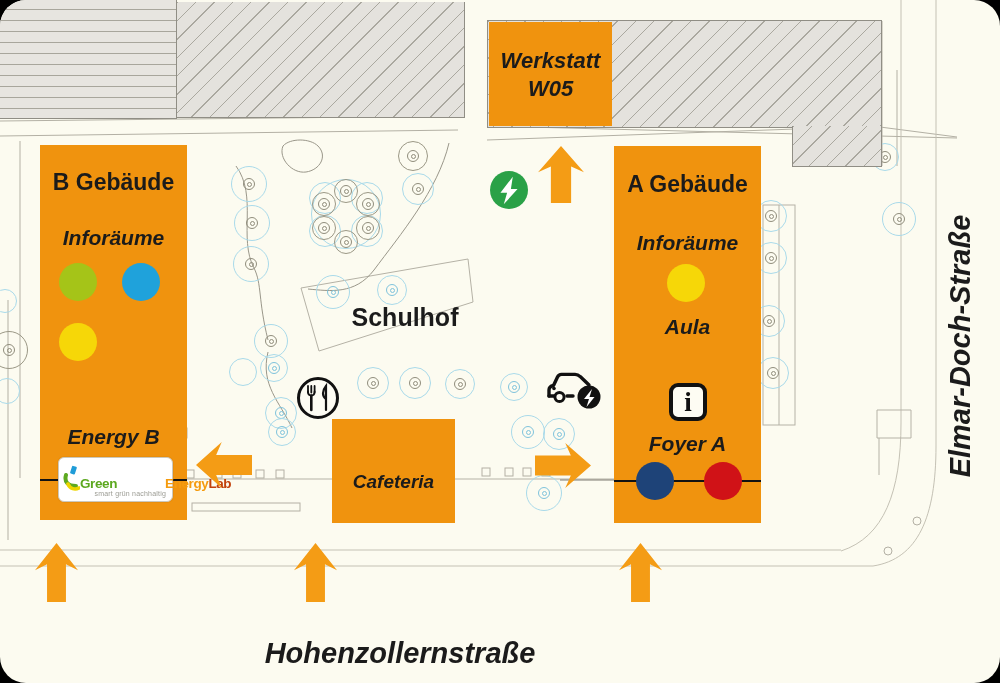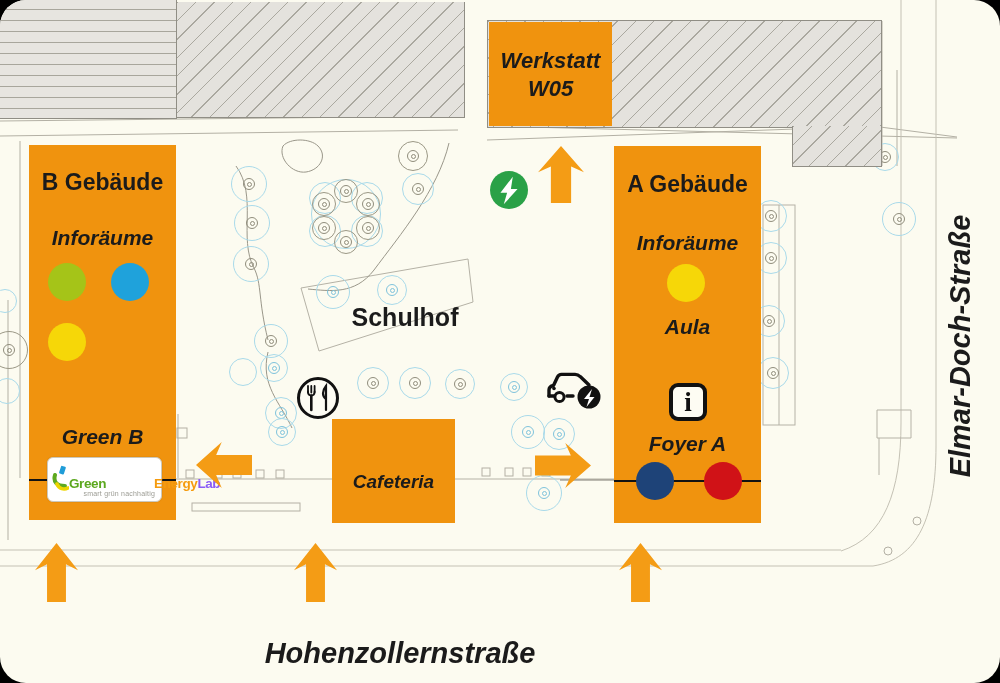--- a/index.html
+++ b/index.html
@@ -43,21 +43,21 @@
   
   .maplabel{position:absolute;z-index:6;color:#1b1b1b;}
   .schulhof{font-weight:700;font-size:25px;}
   .street{font-style:italic;font-weight:700;font-size:29px;text-align:center;}
 
   
   .logo{position:absolute;left:18px;top:312px;width:113px;height:43px;background:#fff;border:1px solid #cbc8bd;
         border-radius:6px;z-index:5;box-shadow:0 0 0 1px rgba(0,0,0,0.03);}
   .logo-row{position:absolute;left:4px;top:7px;display:flex;align-items:flex-end;}
   .logo-word{font-size:13.5px;font-weight:700;letter-spacing:-0.4px;white-space:nowrap;}
-  .lg-green{color:#5CA81F;}.lg-orange{color:#F59B0E;padding-left:48px;}.lg-dark{color:#8b5cf6;}
+  .lg-green{color:#5CA81F;}.lg-orange{color:#F59B0E;padding-left:48px;}.lg-dark{color:#c2410c;}
   .logo-tag{position:absolute;right:6px;bottom:4px;font-size:7px;color:#9b9b93;letter-spacing:0.2px;}
 </style>
 </head>
 <body>
 
 <div class="stage">
 <div class="map">
 
   <svg class="plan-svg" width="1000" height="683" viewBox="0 0 1000 683">
     <g fill="none" stroke="#b3b0a4" stroke-width="1">
@@ -219,28 +219,28 @@
   <div class="hatch hatch-h" style="left:0;top:-2px;width:176px;height:120px;border-left:none;border-top:none;"></div>
   <div class="hatch hatch-d" style="left:176px;top:2px;width:287px;height:115px;border-top:none;"></div>
   <div class="hatch hatch-d" style="left:487px;top:20px;width:393px;height:106px;"></div>
   <div class="hatch hatch-d" style="left:792px;top:126px;width:88px;height:40px;border-top:none;"></div>
 
   <div class="obox" style="left:489px;top:22px;width:123px;height:104px;font-style:italic;">
     <div class="abs box-title" style="top:26px;font-weight:600;font-size:22px;">Werkstatt</div>
     <div class="abs box-title" style="top:54px;font-weight:600;font-size:22px;">W05</div>
   </div>
 
-  <div class="obox" style="left:29px;top:145px;width:147px;height:375px;">
+  <div class="obox" style="left:40px;top:145px;width:147px;height:375px;">
     <div class="blackline" style="top:334px;"></div>
     <div class="abs box-title" style="top:24px;">B Gebäude</div>
     <div class="abs box-sub" style="top:81px;">Inforäume</div>
     <div class="dot" style="left:19px;top:118px;width:38px;height:38px;background:#A5C418;"></div>
     <div class="dot" style="left:82px;top:118px;width:38px;height:38px;background:#1FA2DB;"></div>
     <div class="dot" style="left:19px;top:178px;width:38px;height:38px;background:#F6D708;"></div>
-    <div class="abs box-sub" style="top:280px;">Green B</div>
+    <div class="abs box-sub" style="top:280px;">Energy B</div>
 
     <div class="logo">
       <div class="logo-row">
         <svg width="17" height="26" viewBox="0 0 17 26">
           <rect x="8" y="1" width="5" height="8" rx="1" fill="#1F9CD8" transform="rotate(18 10 5)"></rect>
           <path d="M3 10 C1 17 5 21 13 21" stroke="#5DA920" stroke-width="4" fill="none" stroke-linecap="round"></path>
           <path d="M5 19 C7 24 12 25 16 23" stroke="#EDD500" stroke-width="3.6" fill="none" stroke-linecap="round"></path>
         </svg>
         <span class="logo-word lg-green">Green</span>
             <span class="logo-word lg-orange">Energy</span>

